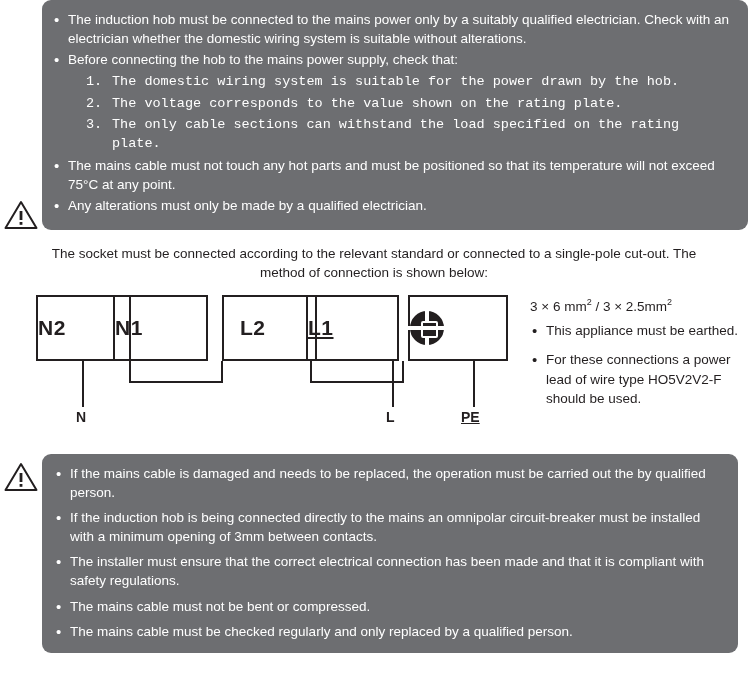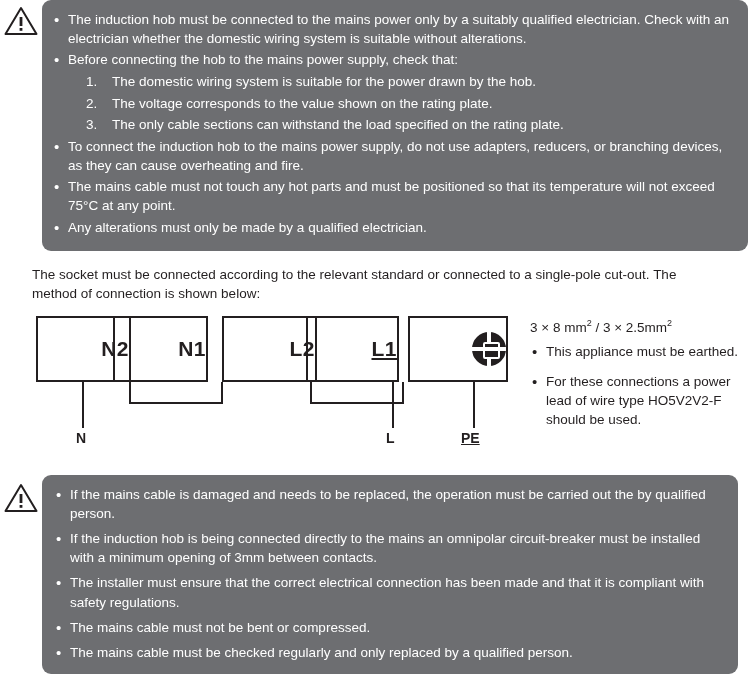--- a/index.html
+++ b/index.html
@@ -18,21 +18,21 @@
 
   .page {
     position: relative;
     width: 748px;
     height: 692px;
   }
 
   
   .warn-block {
     display: flex;
-    align-items: flex-start;
+    align-items: flex-end;
   }
 
   .warn-icon {
     flex: 0 0 auto;
     width: 42px;
     display: flex;
     justify-content: center;
     padding-top: 6px;
   }
 
@@ -75,34 +75,36 @@
     margin: 3px 0 3px 0;
     padding: 0 0 0 18px;
     counter-reset: nm;
   }
   ol.numlist > li {
     position: relative;
     padding-left: 26px;
     margin-bottom: 2px;
     line-height: 1.42;
     counter-increment: nm;
+    font-family: Liberation Mono, monospace;
   }
   ol.numlist > li::before {
     content: counter(nm) ".";
     position: absolute;
     left: 0;
     top: 0;
   }
 
   
   .para {
     margin: 14px 32px 0 32px;
     line-height: 1.45;
     font-size: 13.5px;
     color: #231f20;
+    text-align: center;
   }
 
   
   .diagram-wrap {
     display: flex;
     margin: 12px 0 0 0;
     align-items: flex-start;
   }
 
   .diagram {
@@ -113,21 +115,21 @@
   }
 
   .term-box {
     position: absolute;
     top: 0;
     height: 66px;
     border: 2px solid #231f20;
     box-sizing: border-box;
     display: flex;
     align-items: center;
-    justify-content: flex-end;
+    justify-content: flex-start;
     font-size: 21px;
     font-weight: bold;
     letter-spacing: .5px;
   }
 
   .earth-sym {
     width: 30px;
     height: 30px;
     border: 2px solid #231f20;
     border-radius: 50%;
@@ -232,23 +234,20 @@
         </li>
         <li>
           <span>Before connecting the hob to the mains power supply, check that:</span>
           <ol class="numlist">
             <li>The domestic wiring system is suitable for the power drawn by the hob.</li>
             <li>The voltage corresponds to the value shown on the rating plate.</li>
             <li>The only cable sections can withstand the load specified on the rating plate.</li>
           </ol>
         </li>
         <li>
-          <span>To connect the induction hob to the mains power supply, do not use adapters, reducers, or branching devices, as they can cause overheating and fire.</span>
-        </li>
-        <li>
           <span>The mains cable must not touch any hot parts and must be positioned so that its temperature will not exceed 75°C at any point.</span>
         </li>
         <li>
           <span>Any alterations must only be made by a qualified electrician.</span>
         </li>
       </ul>
     </div>
   </div>
 
   <div class="para">The socket must be connected according to the relevant standard or connected to a single-pole cut-out. The method of connection is shown below:</div>
@@ -256,21 +255,21 @@
   <div class="diagram-wrap">
 
     <div class="diagram">
 
       <div class="term-box" style="left:0px;   width:95px;">
         <span>N2</span>
       </div>
       <div class="term-box" style="left:77px;  width:95px;">
         <span>N1</span>
       </div>
-      <div class="term-box" style="left:186px; width:95px;">
+      <div class="term-box" style="left:186px; width:95px;padding-left:16px;">
         <span>L2</span>
       </div>
       <div class="term-box" style="left:270px; width:93px;text-decoration:underline;">
         <span>L1</span>
       </div>
       <div class="term-box" style="left:372px; width:100px;">
         <span class="earth-sym">
           <span class="earth-inner"></span>
         </span>
       </div>
@@ -287,21 +286,21 @@
       <div class="wire v" style="left:356px; top:66px; height:46px;"></div>
       <div class="wire v" style="left:437px; top:66px; height:46px;"></div>
 
       <div class="leadlabel" style="left:40px;  top:114px;">N</div>
       <div class="leadlabel" style="left:350px; top:114px;">L</div>
       <div class="leadlabel" style="left:425px; top:114px;text-decoration:underline;">PE</div>
     </div>
 
     <div class="side-notes">
       <div class="side-title">
-        <span>3 × 8 mm</span><span class="sup">2</span><span> / 3 × 2.5mm</span><span class="sup">2</span>
+        <span>3 × 6 mm</span><span class="sup">2</span><span> / 3 × 2.5mm</span><span class="sup">2</span>
       </div>
       <ul class="bul">
         <li>This appliance must be earthed.</li>
         <li>For these connections a power lead of wire type HO5V2V2-F should be used.</li>
       </ul>
     </div>
   </div>
 
   <div class="warn-block bottom-block">
     <div class="warn-icon">

